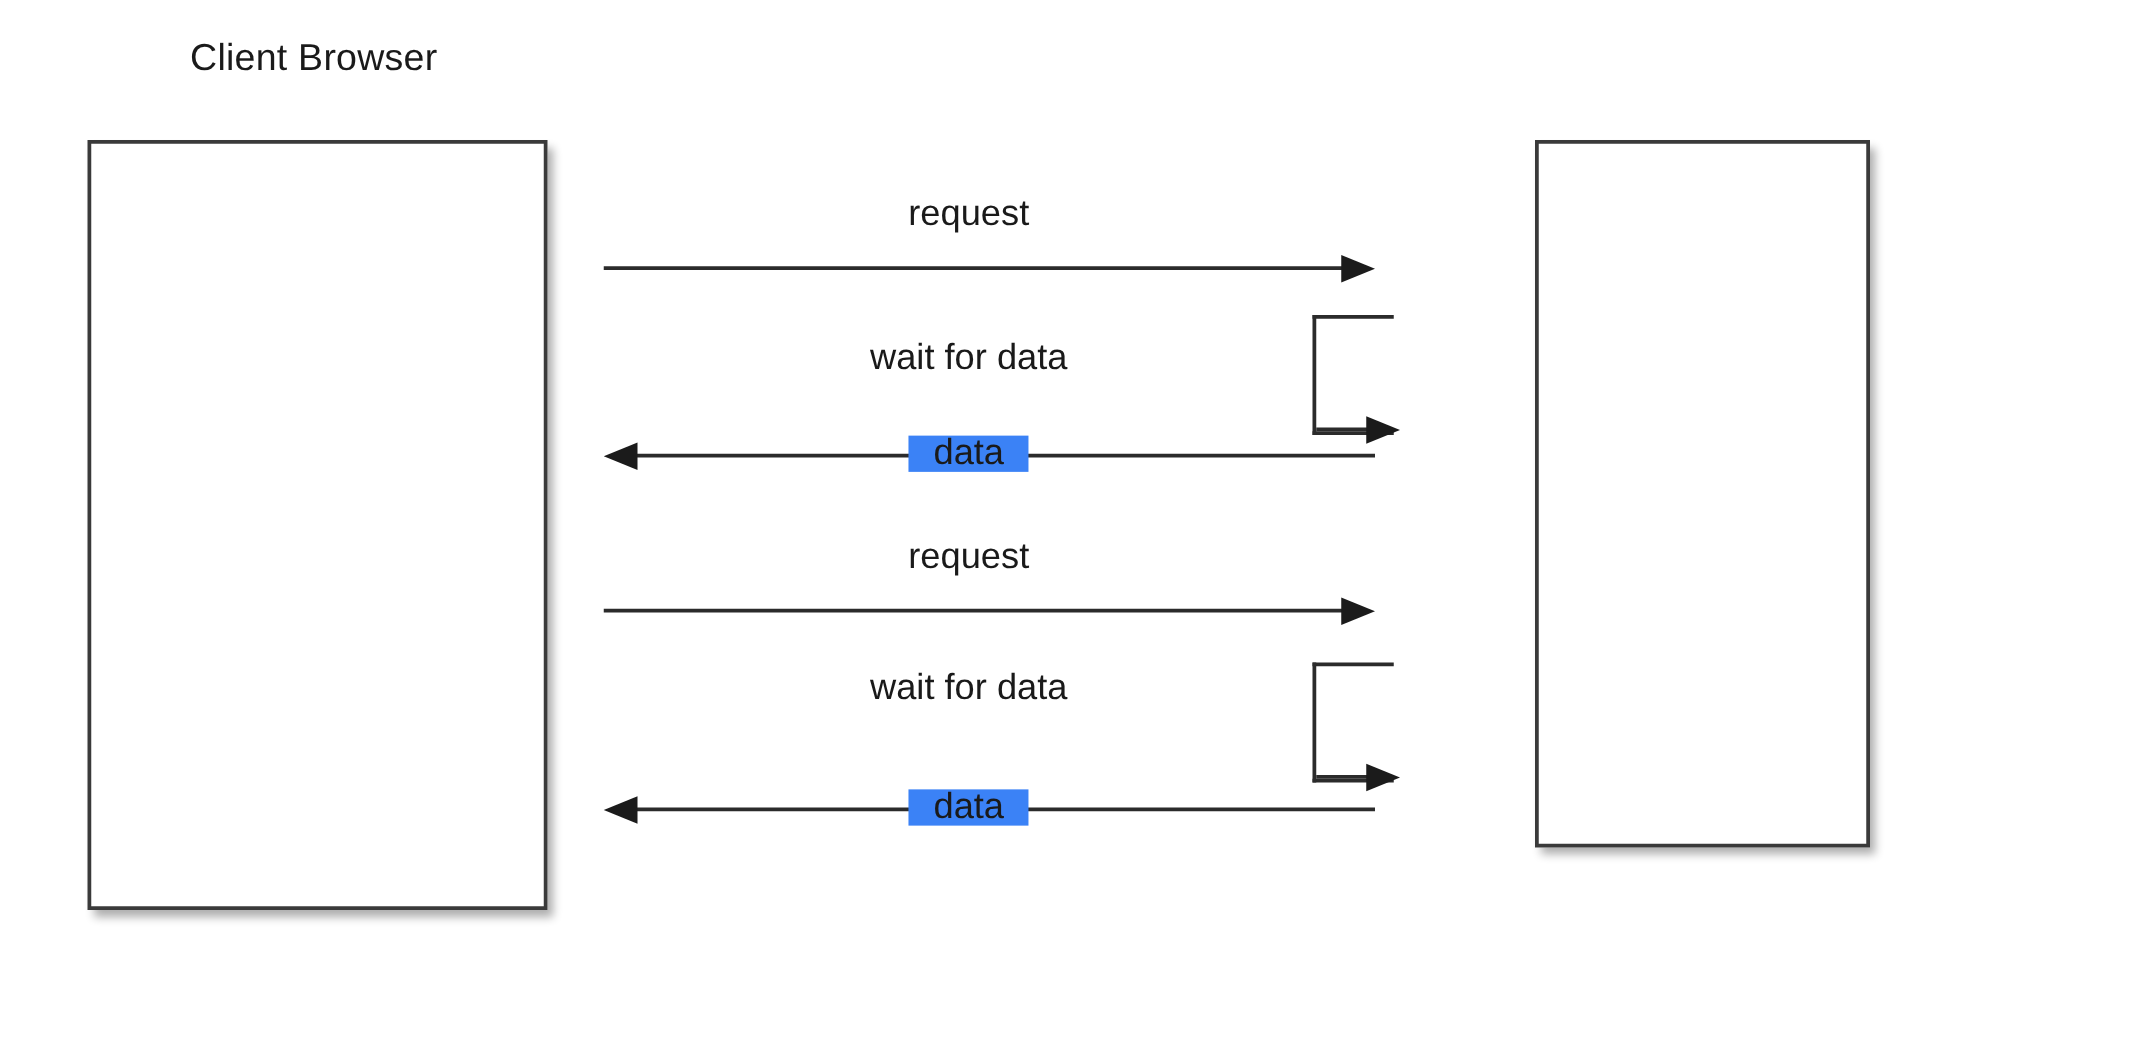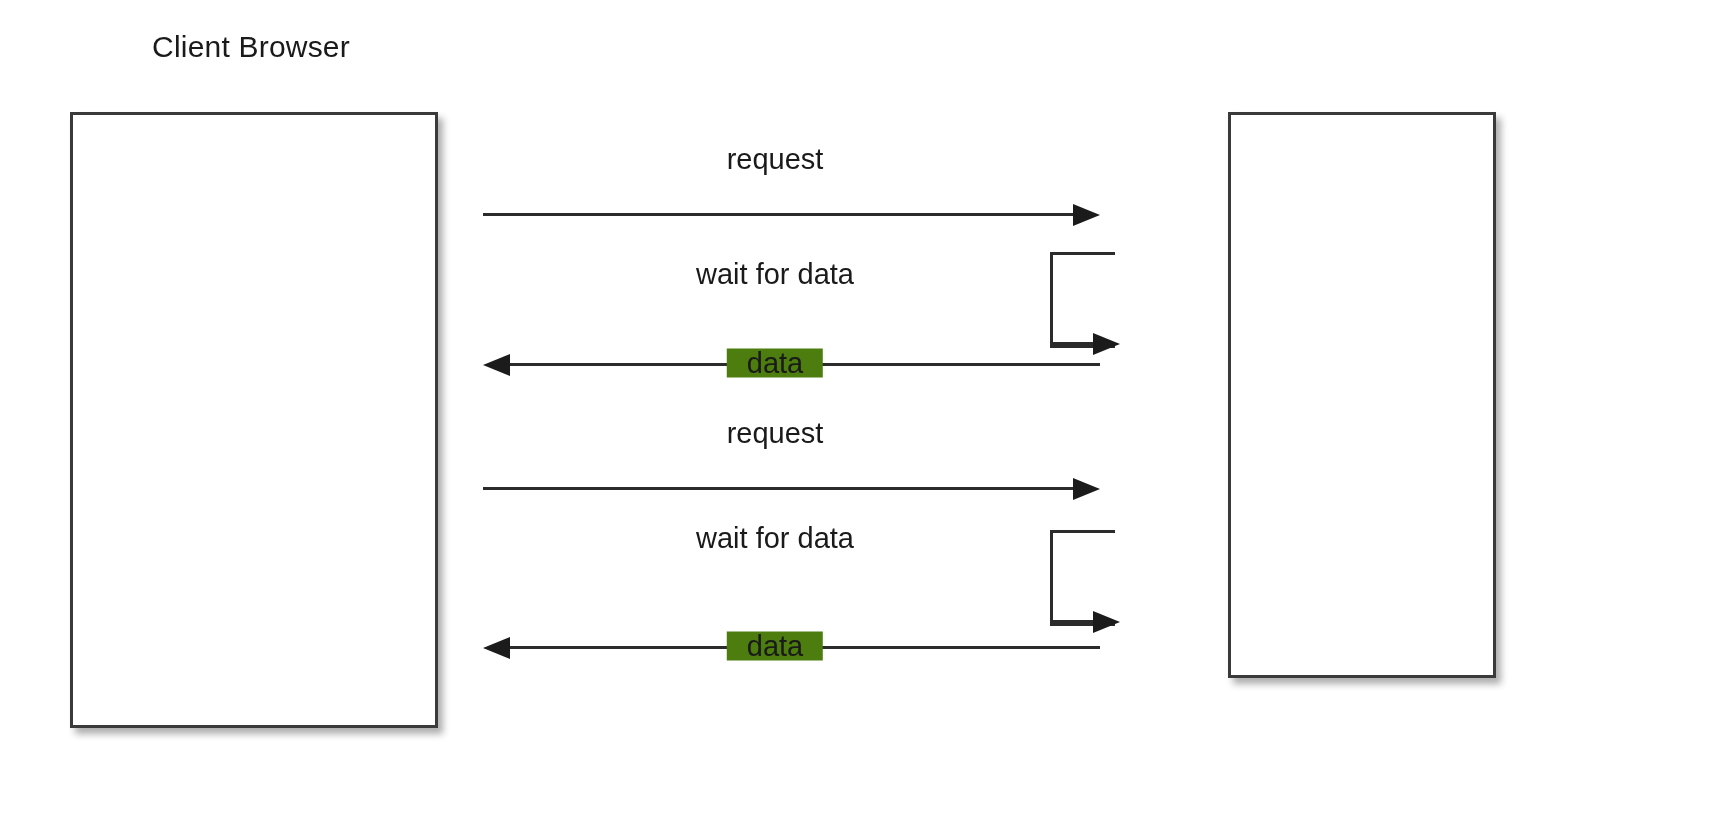--- a/index.html
+++ b/index.html
@@ -68,28 +68,29 @@
     top: -9px;
   }
   
   .msg-label-above {
     position: absolute;
     font-size: 29px;
     color: #1a1a1a;
     white-space: nowrap;
     text-align: center;
     transform: translateX(-50%);
+    margin-top: 12px;
   }
   
   .msg-label-on {
     position: absolute;
     font-size: 29px;
     color: #1a1a1a;
     white-space: nowrap;
-    background: #4d7c0f;
+    background: #3b82f6;
     padding: 0 20px;
     transform: translate(-50%, -50%);
     line-height: 1;
   }
 
   
   .selfloop {
     position: absolute;
     border: 3px solid #2b2b2b;
     border-right: none;

